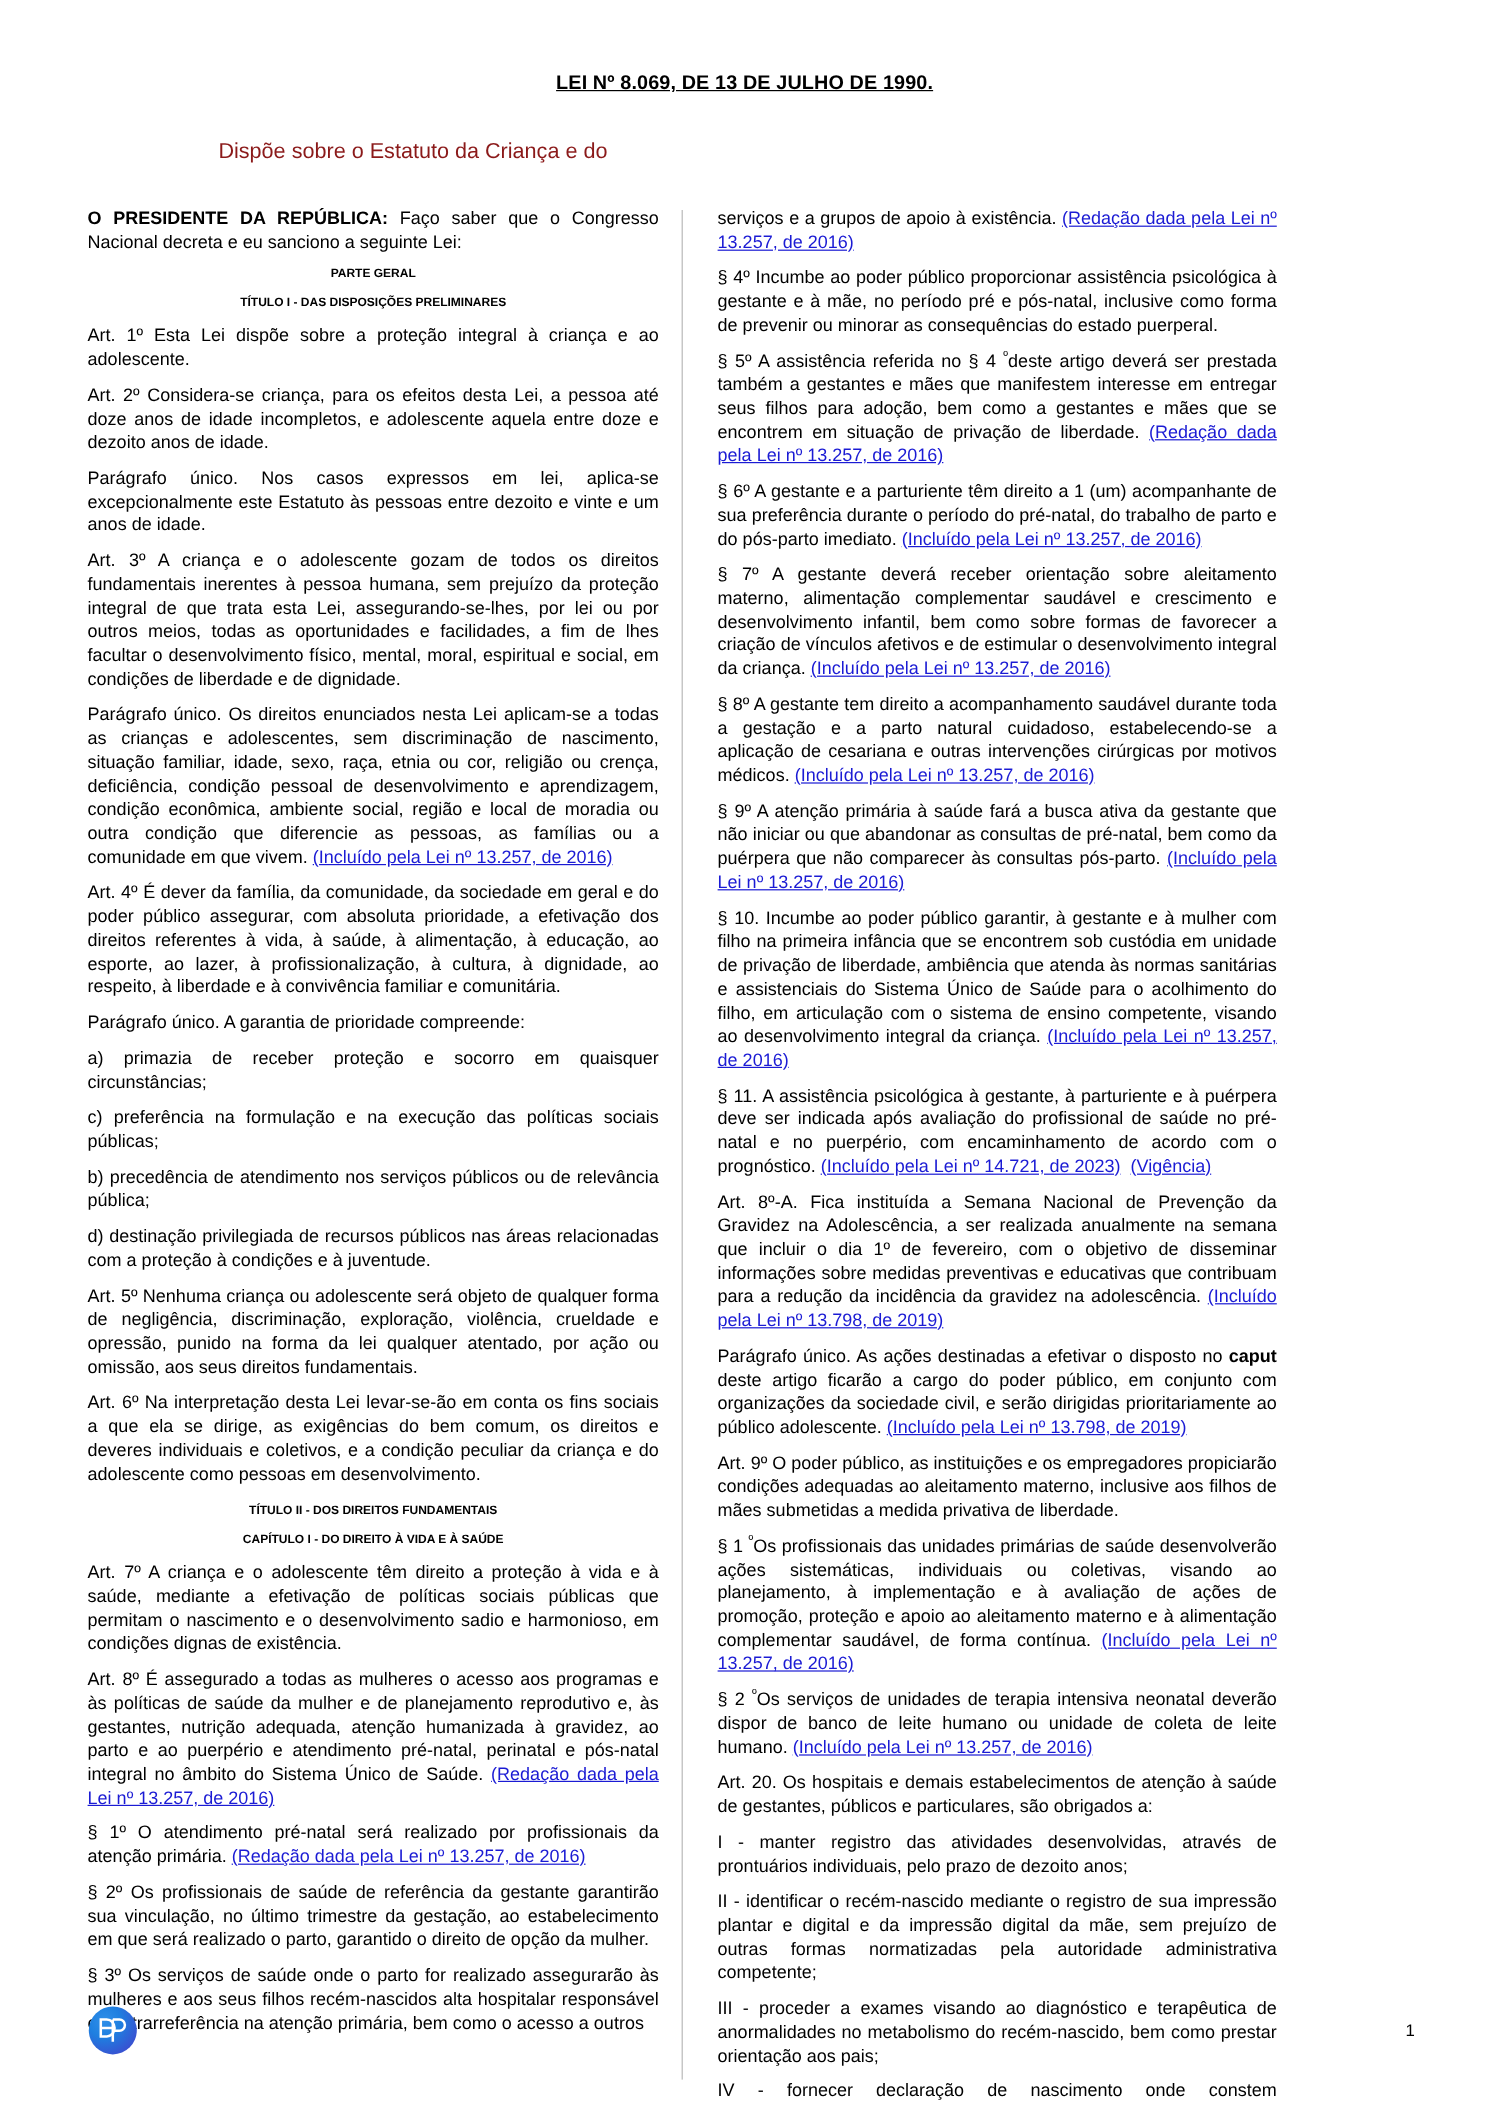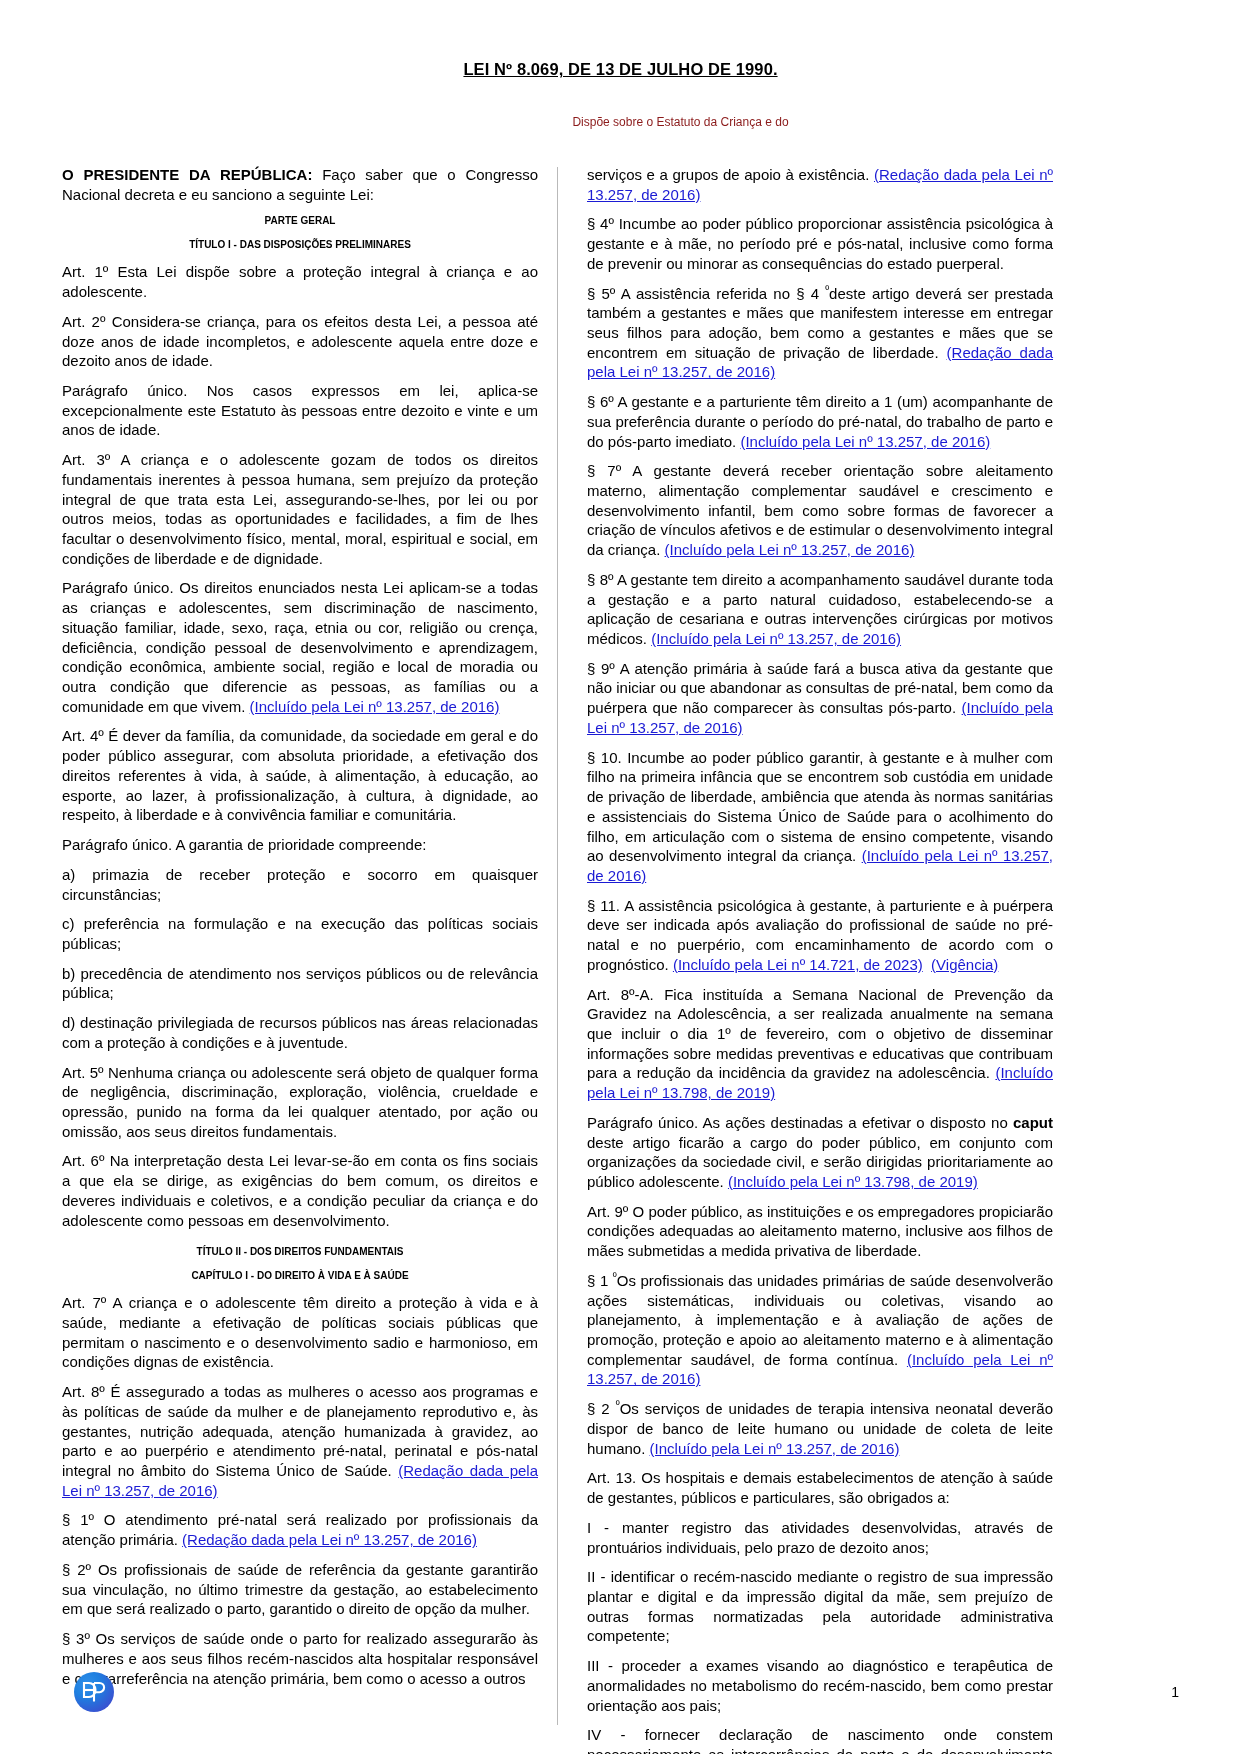--- a/index.html
+++ b/index.html
@@ -27,43 +27,42 @@
     position: relative;
     display: flex;
     gap: 0;
     align-items: flex-start;
     height: 1560px;
   }
   .col {
     width: 490px;
     box-sizing: border-box;
   }
-  .col-left { padding-right: 14px; }
+  .col-left { padding-right: 14px; margin-left: 11px; }
   .col-right { padding-left: 24px; }
   .col-divider {
     width: 1px;
     background: #b9b9b9;
     align-self: stretch;
     margin: 2px 5px 0 5px;
     flex: 0 0 1px;
   }
 
   h1.doc-title {
     font-size: 16.5px;
     font-weight: bold;
     text-align: center;
     text-decoration: underline;
     margin: 0 0 36px 0;
     letter-spacing: 0.1px;
   }
   .ementa {
     color: #8b1a1a;
-    font-size: 12px;
+    font-size: 18px;
     line-height: 1.33;
-    text-align: center;
     margin: 0 0 34px 0;
     padding-left: 120px;
   }
   .ementa div { white-space: nowrap; }
 
   p.para {
     font-size: 15px;
     line-height: 1.315;
     text-align: justify;
     margin: 0 0 10px 0;
@@ -184,21 +183,21 @@
       <p class="para"><span>Art. 8º-A.  Fica instituída a Semana Nacional de Prevenção da Gravidez na Adolescência, a ser realizada anualmente na semana que incluir o dia 1º de fevereiro, com o objetivo de disseminar informações sobre medidas preventivas e educativas que contribuam para a redução da incidência da gravidez na adolescência. </span><a class="ref" href="#">(Incluído pela Lei nº 13.798, de 2019)</a></p>
 
       <p class="para"><span>Parágrafo único.  As ações destinadas a efetivar o disposto no </span><b>caput</b><span> deste artigo ficarão a cargo do poder público, em conjunto com organizações da sociedade civil, e serão dirigidas prioritariamente ao público adolescente. </span><a class="ref" href="#">(Incluído pela Lei nº 13.798, de 2019)</a></p>
 
       <p class="para">Art. 9º O poder público, as instituições e os empregadores propiciarão condições adequadas ao aleitamento materno, inclusive aos filhos de mães submetidas a medida privativa de liberdade.</p>
 
       <p class="para"><span>§ 1 </span><span class="sup">º</span><span>Os profissionais das unidades primárias de saúde desenvolverão ações sistemáticas, individuais ou coletivas, visando ao planejamento, à implementação e à avaliação de ações de promoção, proteção e apoio ao aleitamento materno e à alimentação complementar saudável, de forma contínua. </span><a class="ref" href="#">(Incluído pela Lei nº 13.257, de 2016)</a></p>
 
       <p class="para"><span>§ 2 </span><span class="sup">º</span><span>Os serviços de unidades de terapia intensiva neonatal deverão dispor de banco de leite humano ou unidade de coleta de leite humano. </span><a class="ref" href="#">(Incluído pela Lei nº 13.257, de 2016)</a></p>
 
-      <p class="para">Art. 13. Os hospitais e demais estabelecimentos de atenção à saúde de gestantes, públicos e particulares, são obrigados a:</p>
+      <p class="para">Art. 20. Os hospitais e demais estabelecimentos de atenção à saúde de gestantes, públicos e particulares, são obrigados a:</p>
       <p class="para">I - manter registro das atividades desenvolvidas, através de prontuários individuais, pelo prazo de dezoito anos;</p>
       <p class="para">II - identificar o recém-nascido mediante o registro de sua impressão plantar e digital e da impressão digital da mãe, sem prejuízo de outras formas normatizadas pela autoridade administrativa competente;</p>
       <p class="para">III - proceder a exames visando ao diagnóstico e terapêutica de anormalidades no metabolismo do recém-nascido, bem como prestar orientação aos pais;</p>
       <p class="para">IV - fornecer declaração de nascimento onde constem necessariamente as intercorrências do parto e do desenvolvimento do neonato;</p>
     </div>
   </div>
 
   <div class="footer">
     <div class="logo">
       <svg width="26" height="22" viewBox="0 0 26 22" aria-hidden="true">

